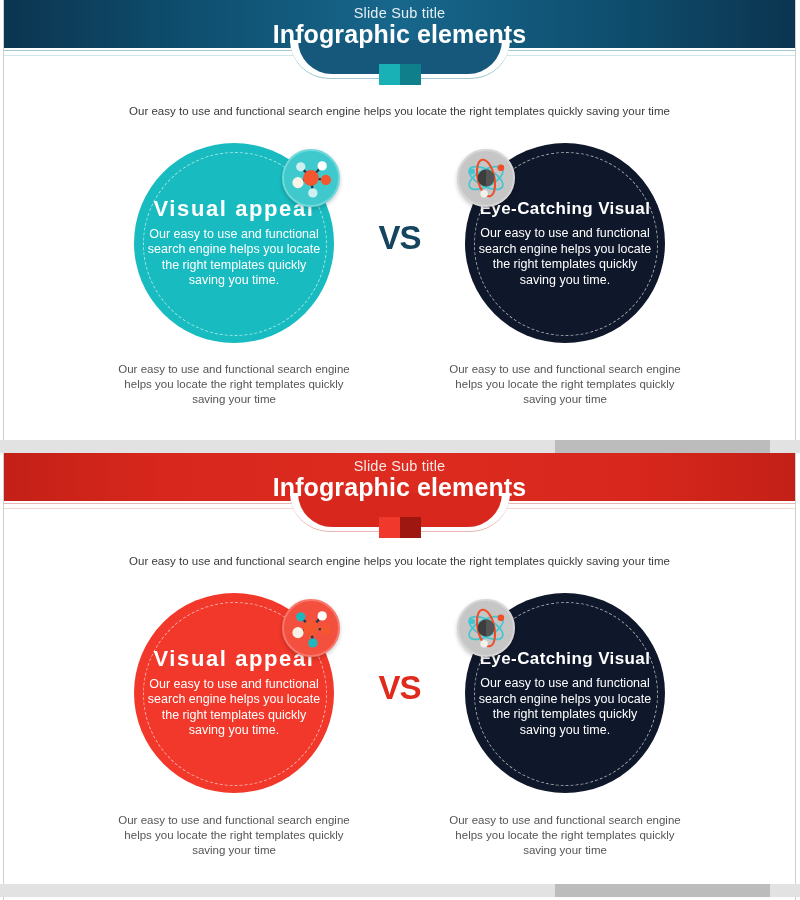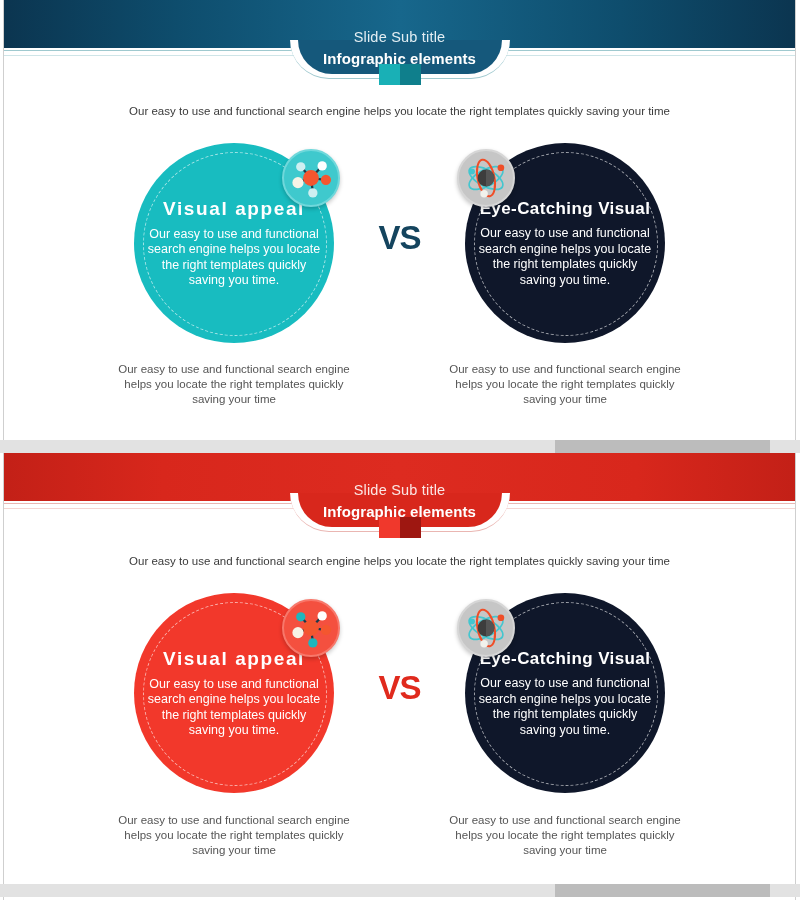--- a/index.html
+++ b/index.html
@@ -56,26 +56,26 @@
   .panel.teal .hdr-rule{background:#9fc9cf;}
   .panel.red .hdr-rule{background:#eab6b2;}
   .hdr-rule2{
     position:absolute;left:0;top:55px;width:791px;height:1px;
   }
   .panel.teal .hdr-rule2{background:#cfe5e8;}
   .panel.red .hdr-rule2{background:#f4d6d3;}
 
   .hdr-text{
     position:absolute;left:0;top:4px;width:791px;text-align:center;
-    z-index:5;color:#ffffff;margin-top:24px;
+    z-index:5;color:#ffffff;
   }
   .hdr-sub{font-size:14.5px;font-weight:400;letter-spacing:.2px;line-height:19px;
            color:#e3eef3;}
   .panel.red .hdr-sub{color:#fbe7e5;}
-  .hdr-main{font-size:15px;font-weight:bold;letter-spacing:.1px;line-height:23px;color:#ffffff;}
+  .hdr-main{font-size:25px;font-weight:bold;letter-spacing:.1px;line-height:23px;color:#ffffff;}
 
   
   .ribbon{position:absolute;left:50%;margin-left:-21px;top:64px;width:42px;height:21px;z-index:6;}
   .ribbon .rl{position:absolute;left:0;top:0;width:21px;height:21px;}
   .ribbon .rr{position:absolute;left:21px;top:0;width:21px;height:21px;}
   .panel.teal .ribbon .rl{background:#19b0b6;}
   .panel.teal .ribbon .rr{background:#0f7f8c;}
   .panel.red .ribbon .rl{background:#f0382c;}
   .panel.red .ribbon .rr{background:#9e1711;}
 
@@ -102,21 +102,21 @@
     border:1px dashed rgba(255,255,255,.6);pointer-events:none;
   }
   .circle-left{left:130px;}
   .circle-right{left:461px;}
   .panel.teal .circle-left{background:#18bcc0;}
   .panel.red  .circle-left{background:#f2382b;}
   .circle-right{background:#0f172a;}
 
   .c-title{
     position:relative;z-index:2;color:#ffffff;font-weight:bold;
-    font-size:19px;line-height:22px;letter-spacing:1.6px;
+    font-size:22px;line-height:22px;letter-spacing:1.6px;
     margin:0 0 7px 0;padding:0 14px;
   }
   .circle-right .c-title{
     font-size:17px;letter-spacing:.4px;line-height:21px;color:#ffffff;
   }
   .c-body{
     position:relative;z-index:2;color:#ffffff;
     font-size:12.5px;line-height:15.5px;padding:0 10px;font-weight:400;
   }
   .circle-right .c-body{color:#ffffff;}

